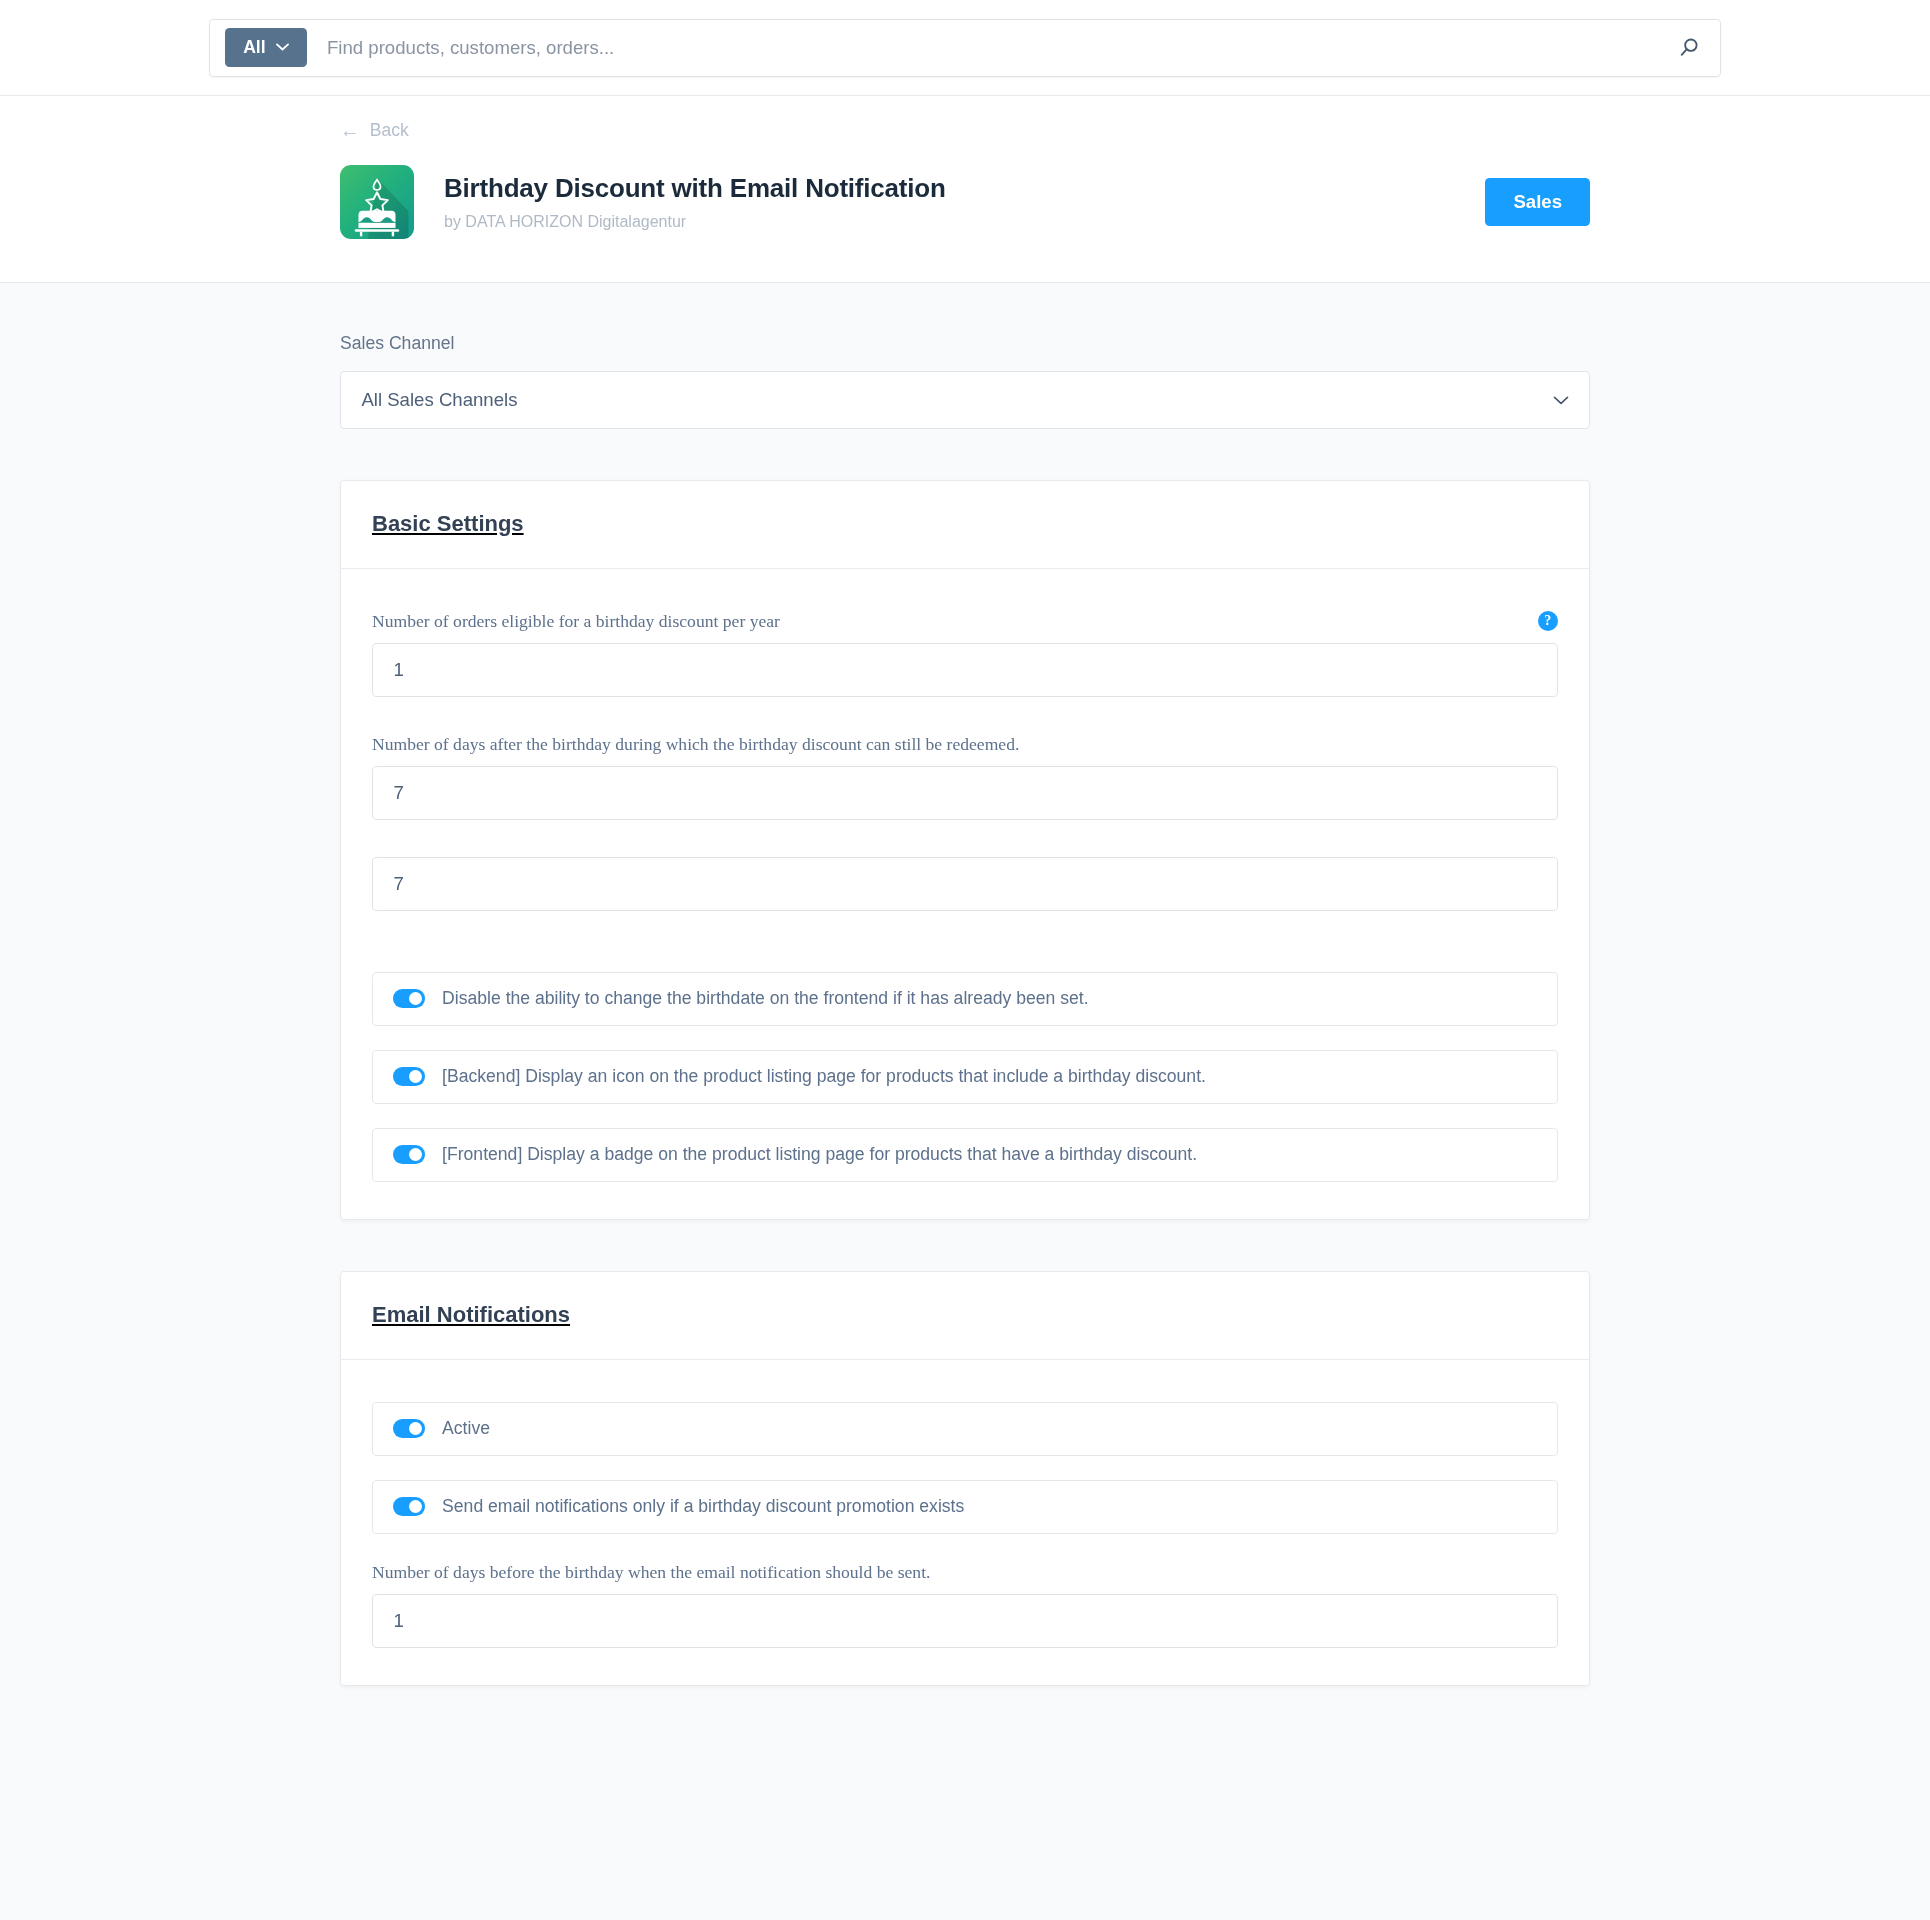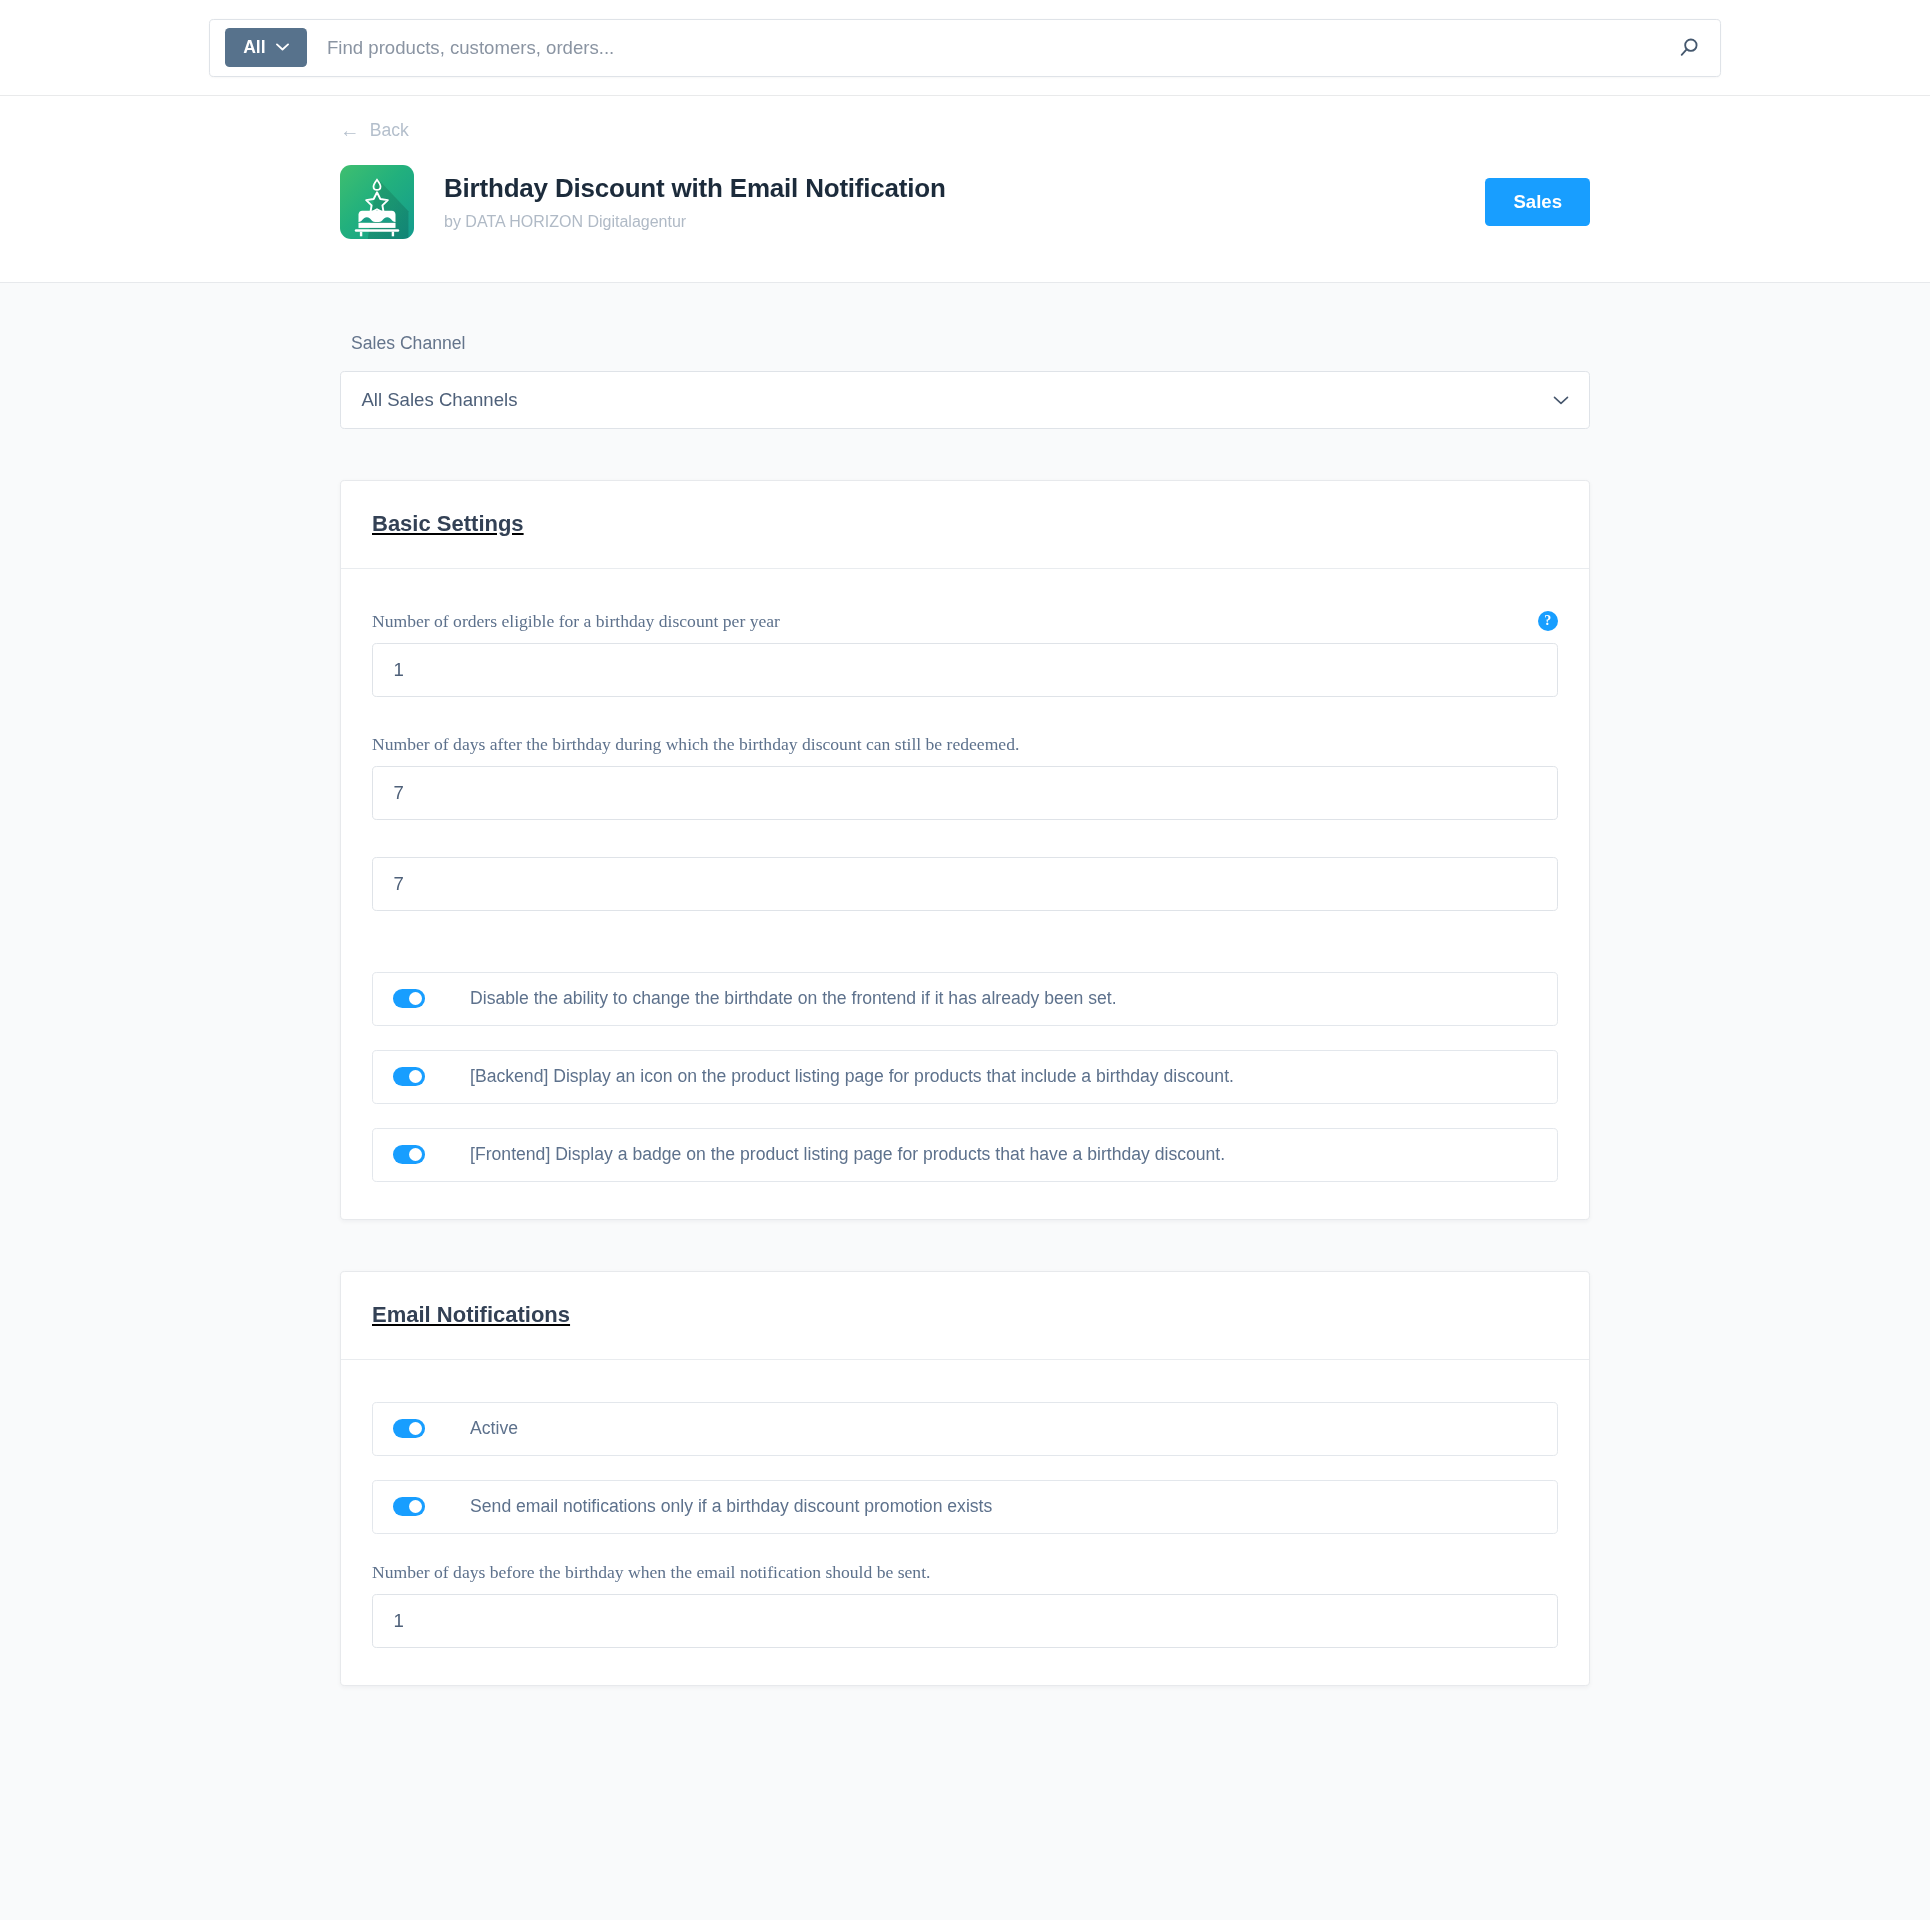--- a/index.html
+++ b/index.html
@@ -122,21 +122,20 @@
     flex: none;
   }
 
   
   .content { width: 1250px; margin: 0 auto; padding-top: 50px; }
 
   .field-label-top {
     font-size: 17.6px;
     color: #64748b;
     margin-bottom: 16.7px;
-    margin-left: 11px;
   }
   .select-box {
     width: 100%;
     height: 58px;
     background: #ffffff;
     border: 0.9px solid #dfe3e8;
     border-radius: 4.6px;
     display: flex;
     align-items: center;
     justify-content: space-between;
@@ -230,21 +229,20 @@
   .toggle .knob {
     position: absolute;
     top: 2.8px; left: 16px;
     width: 13px; height: 13px;
     border-radius: 50%;
     background: #ffffff;
   }
   .switch-label {
     font-size: 17.6px;
     color: #5d718c;
-    margin-left: 28px;
   }
   .spacer-26 { height: 24px; }
 </style>
 </head>
 <body>
 
 <div class="topbar">
   <div class="search-wrap">
     <div class="all-btn">
       <span>All</span>

